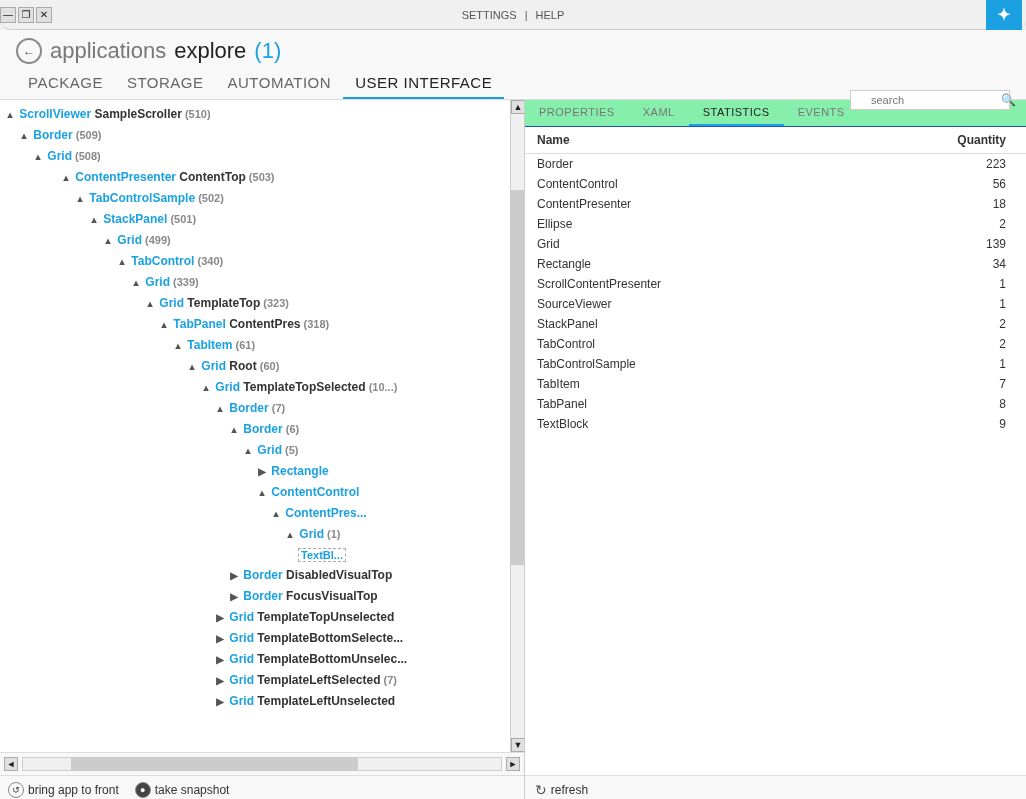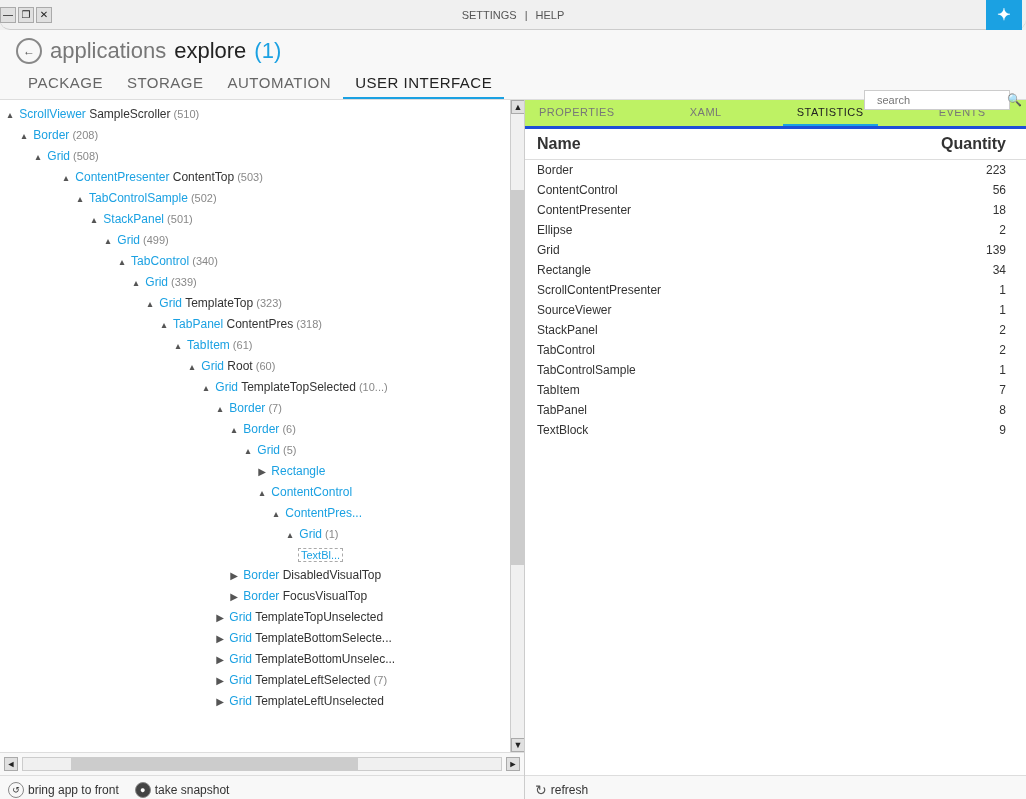--- a/index.html
+++ b/index.html
@@ -59,22 +59,22 @@
     #search-bar-area {
       position: absolute;
       top: 60px;
       right: 16px;
     }
     .search-box {
       display: flex;
       align-items: center;
       border: 1px solid #ccc;
       background: white;
-      padding: 2px 12px;
-      width: 146px;
+      padding: 2px 20px;
+      width: 160px;
     }
     .search-box input {
       border: none;
       outline: none;
       font-size: 11px;
       width: 130px;
       background: transparent;
     }
     .search-icon-btn { cursor: pointer; color: #888; font-size: 12px; }
 
@@ -97,23 +97,22 @@
     #right-panel {
       flex: 1;
       display: flex;
       flex-direction: column;
       background: white;
     }
 
     
     .panel-tabs {
       display: flex;
-      border-bottom: 3px solid #1d4ed8;
-      background: #bef264;
-      gap: 47px;
+      border-bottom: 1px solid #1d4ed8;
+      background: #86efac;
     }
     .panel-tab {
       padding: 6px 14px;
       font-size: 11px;
       color: #777;
       cursor: pointer;
       text-transform: uppercase;
       letter-spacing: 0.5px;
     }
     .panel-tab.active { color: #222; border-bottom: 2px solid #1ba1e2; }
@@ -124,20 +123,21 @@
       overflow: auto;
       padding: 4px 0;
       position: relative;
     }
     .tree-node {
       white-space: nowrap;
       padding: 1px 0;
       font-size: 12px;
       line-height: 18px;
       cursor: pointer;
+      font-weight: bold;
     }
     .tree-node.selected { background: #0078d4; color: white; }
     .tree-node.selected .node-type { color: #99d4ff; }
     .tree-node.selected .node-count { color: #cce8ff; }
     .node-indent { display: inline-block; }
     .node-expander { display: inline-block; width: 12px; text-align: center; color: #555; font-size: 10px; }
     .node-type { color: #1ba1e2; }
     .node-name { color: #333; }
     .node-count { color: #888; font-size: 11px; }
 
@@ -174,21 +174,21 @@
     .action-icon { width: 16px; height: 16px; border-radius: 50%; border: 1px solid #888; display: flex; align-items: center; justify-content: center; font-size: 9px; }
 
     
     .stats-table {
       flex: 1;
       overflow: auto;
       padding: 0;
     }
     table { width: 100%; border-collapse: collapse; }
     thead tr { border-bottom: 1px solid #ddd; }
-    th { padding: 6px 12px; text-align: left; font-weight: 600; font-size: 16px; color: #333; }
+    th { padding: 6px 12px; text-align: left; font-weight: 600; font-size: 12px; color: #333; }
     th.qty { text-align: right; padding-right: 20px; }
     td { padding: 3px 12px; font-size: 12px; color: #333; }
     td.qty { text-align: right; padding-right: 20px; }
 
     
     .right-bottom {
       border-top: 1px solid #ddd;
       padding: 6px 10px;
       background: #f8f8f8;
       display: flex;
@@ -257,21 +257,21 @@
 </div>
 
 <div id="main-content">
 
   <div id="left-panel">
     <div class="tree-outer">
       <div class="tree-inner">
         <div class="tree-area" id="tree-area">
 
         <div class="tree-node"><span class="node-indent" style="display:inline-block;width:4px;"></span><span class="node-expander">▴</span><span class="node-type"> ScrollViewer</span><span class="node-name"> SampleScroller</span><span class="node-count"> (510)</span></div>
-            <div class="tree-node"><span class="node-indent" style="display:inline-block;width:18px;"></span><span class="node-expander">▴</span><span class="node-type"> Border</span><span class="node-count"> (208)</span></div>
+            <div class="tree-node"><span class="node-indent" style="display:inline-block;width:18px;"></span><span class="node-expander">▴</span><span class="node-type"> Border</span><span class="node-count"> (509)</span></div>
             <div class="tree-node"><span class="node-indent" style="display:inline-block;width:32px;"></span><span class="node-expander">▴</span><span class="node-type"> Grid</span><span class="node-count"> (508)</span></div>
             <div class="tree-node"><span class="node-indent" style="display:inline-block;width:60px;"></span><span class="node-expander">▴</span><span class="node-type"> ContentPresenter</span><span class="node-name"> ContentTop</span><span class="node-count"> (503)</span></div>
             <div class="tree-node"><span class="node-indent" style="display:inline-block;width:74px;"></span><span class="node-expander">▴</span><span class="node-type"> TabControlSample</span><span class="node-count"> (502)</span></div>
             <div class="tree-node"><span class="node-indent" style="display:inline-block;width:88px;"></span><span class="node-expander">▴</span><span class="node-type"> StackPanel</span><span class="node-count"> (501)</span></div>
             <div class="tree-node"><span class="node-indent" style="display:inline-block;width:102px;"></span><span class="node-expander">▴</span><span class="node-type"> Grid</span><span class="node-count"> (499)</span></div>
             <div class="tree-node"><span class="node-indent" style="display:inline-block;width:116px;"></span><span class="node-expander">▴</span><span class="node-type"> TabControl</span><span class="node-count"> (340)</span></div>
             <div class="tree-node"><span class="node-indent" style="display:inline-block;width:130px;"></span><span class="node-expander">▴</span><span class="node-type"> Grid</span><span class="node-count"> (339)</span></div>
             <div class="tree-node"><span class="node-indent" style="display:inline-block;width:144px;"></span><span class="node-expander">▴</span><span class="node-type"> Grid</span><span class="node-name"> TemplateTop</span><span class="node-count"> (323)</span></div>
             <div class="tree-node"><span class="node-indent" style="display:inline-block;width:158px;"></span><span class="node-expander">▴</span><span class="node-type"> TabPanel</span><span class="node-name"> ContentPres</span><span class="node-count"> (318)</span></div>
             <div class="tree-node"><span class="node-indent" style="display:inline-block;width:172px;"></span><span class="node-expander">▴</span><span class="node-type"> TabItem</span><span class="node-count"> (61)</span></div>

